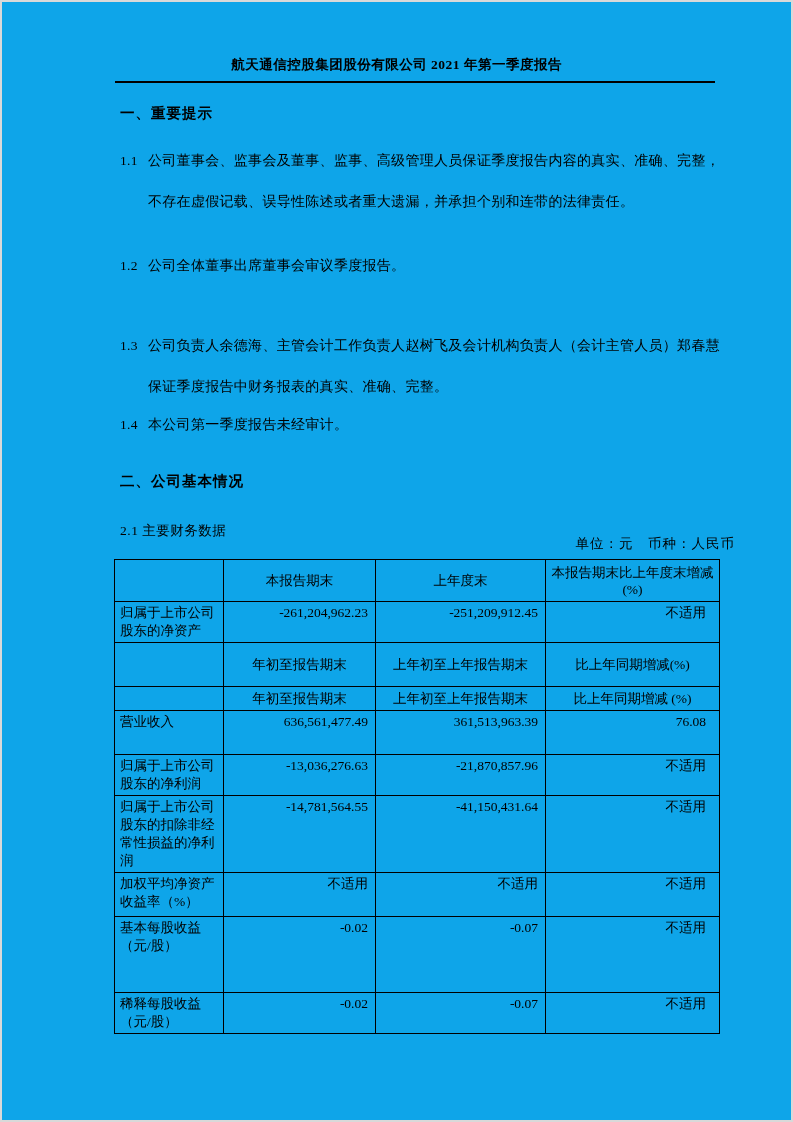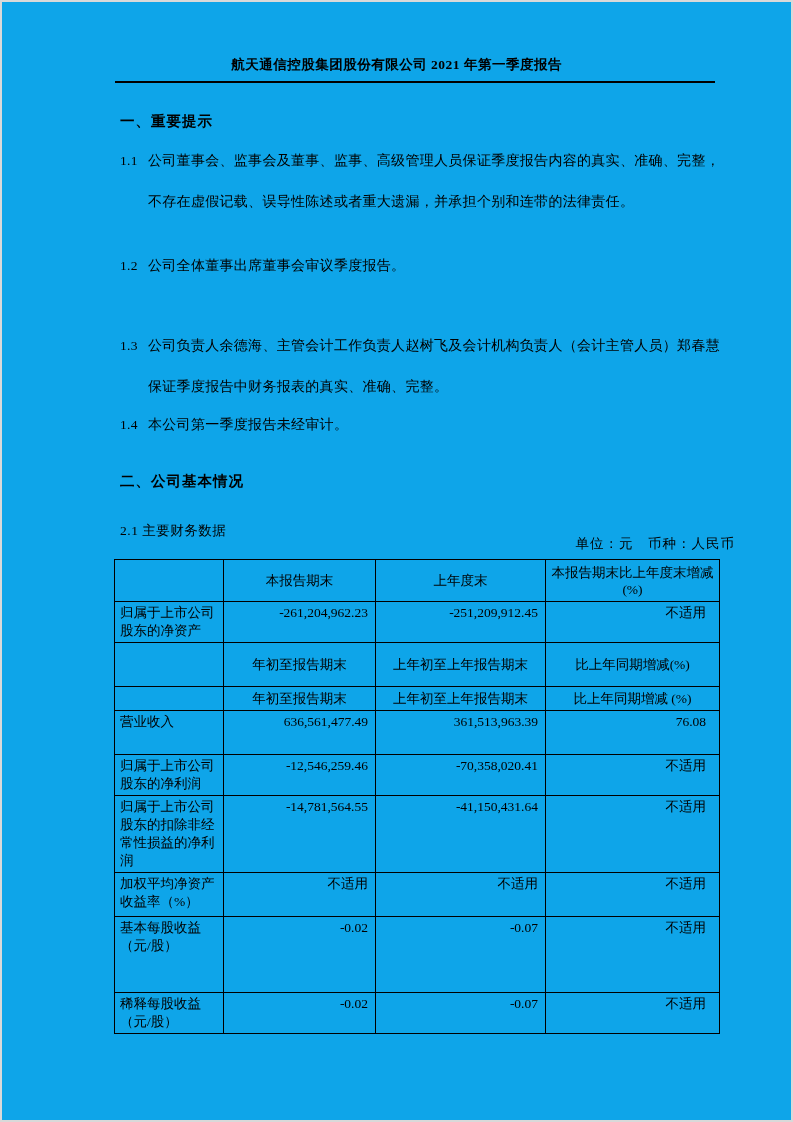--- a/index.html
+++ b/index.html
@@ -84,21 +84,21 @@
   }
 </style>
 </head>
 <body>
 
 <div class="page">
 
   <div class="doc-title">航天通信控股集团股份有限公司 2021 年第一季度报告</div>
   <div class="header-rule"></div>
 
-  <div class="sec-heading" style="top:110px">一、重要提示</div>
+  <div class="sec-heading" style="top:102px">一、重要提示</div>
 
   <div class="para" style="top:138px">
     <span class="num">1.1</span>
     <div class="lines">
       <div>公司董事会、监事会及董事、监事、高级管理人员保证季度报告内容的真实、准确、完整，</div>
       <div>不存在虚假记载、误导性陈述或者重大遗漏，并承担个别和连带的法律责任。</div>
     </div>
   </div>
 
   <div class="para" style="top:243px">
@@ -160,22 +160,22 @@
           <td class="col3">比上年同期增减 (%)</td>
         </tr>
         <tr class="row-data">
           <td class="col0">营业收入</td>
           <td class="col1">636,561,477.49</td>
           <td class="col2">361,513,963.39</td>
           <td class="col3">76.08</td>
         </tr>
         <tr class="row-data">
           <td class="col0">归属于上市公司股东的净利润</td>
-          <td class="col1">-12,546,259.46</td>
-          <td class="col2">-70,358,020.41</td>
+          <td class="col1">-13,036,276.63</td>
+          <td class="col2">-21,870,857.96</td>
           <td class="col3">不适用</td>
         </tr>
         <tr class="row-data">
           <td class="col0">归属于上市公司股东的扣除非经常性损益的净利润</td>
           <td class="col1">-14,781,564.55</td>
           <td class="col2">-41,150,431.64</td>
           <td class="col3">不适用</td>
         </tr>
         <tr class="row-data">
           <td class="col0">加权平均净资产收益率（%）</td>

